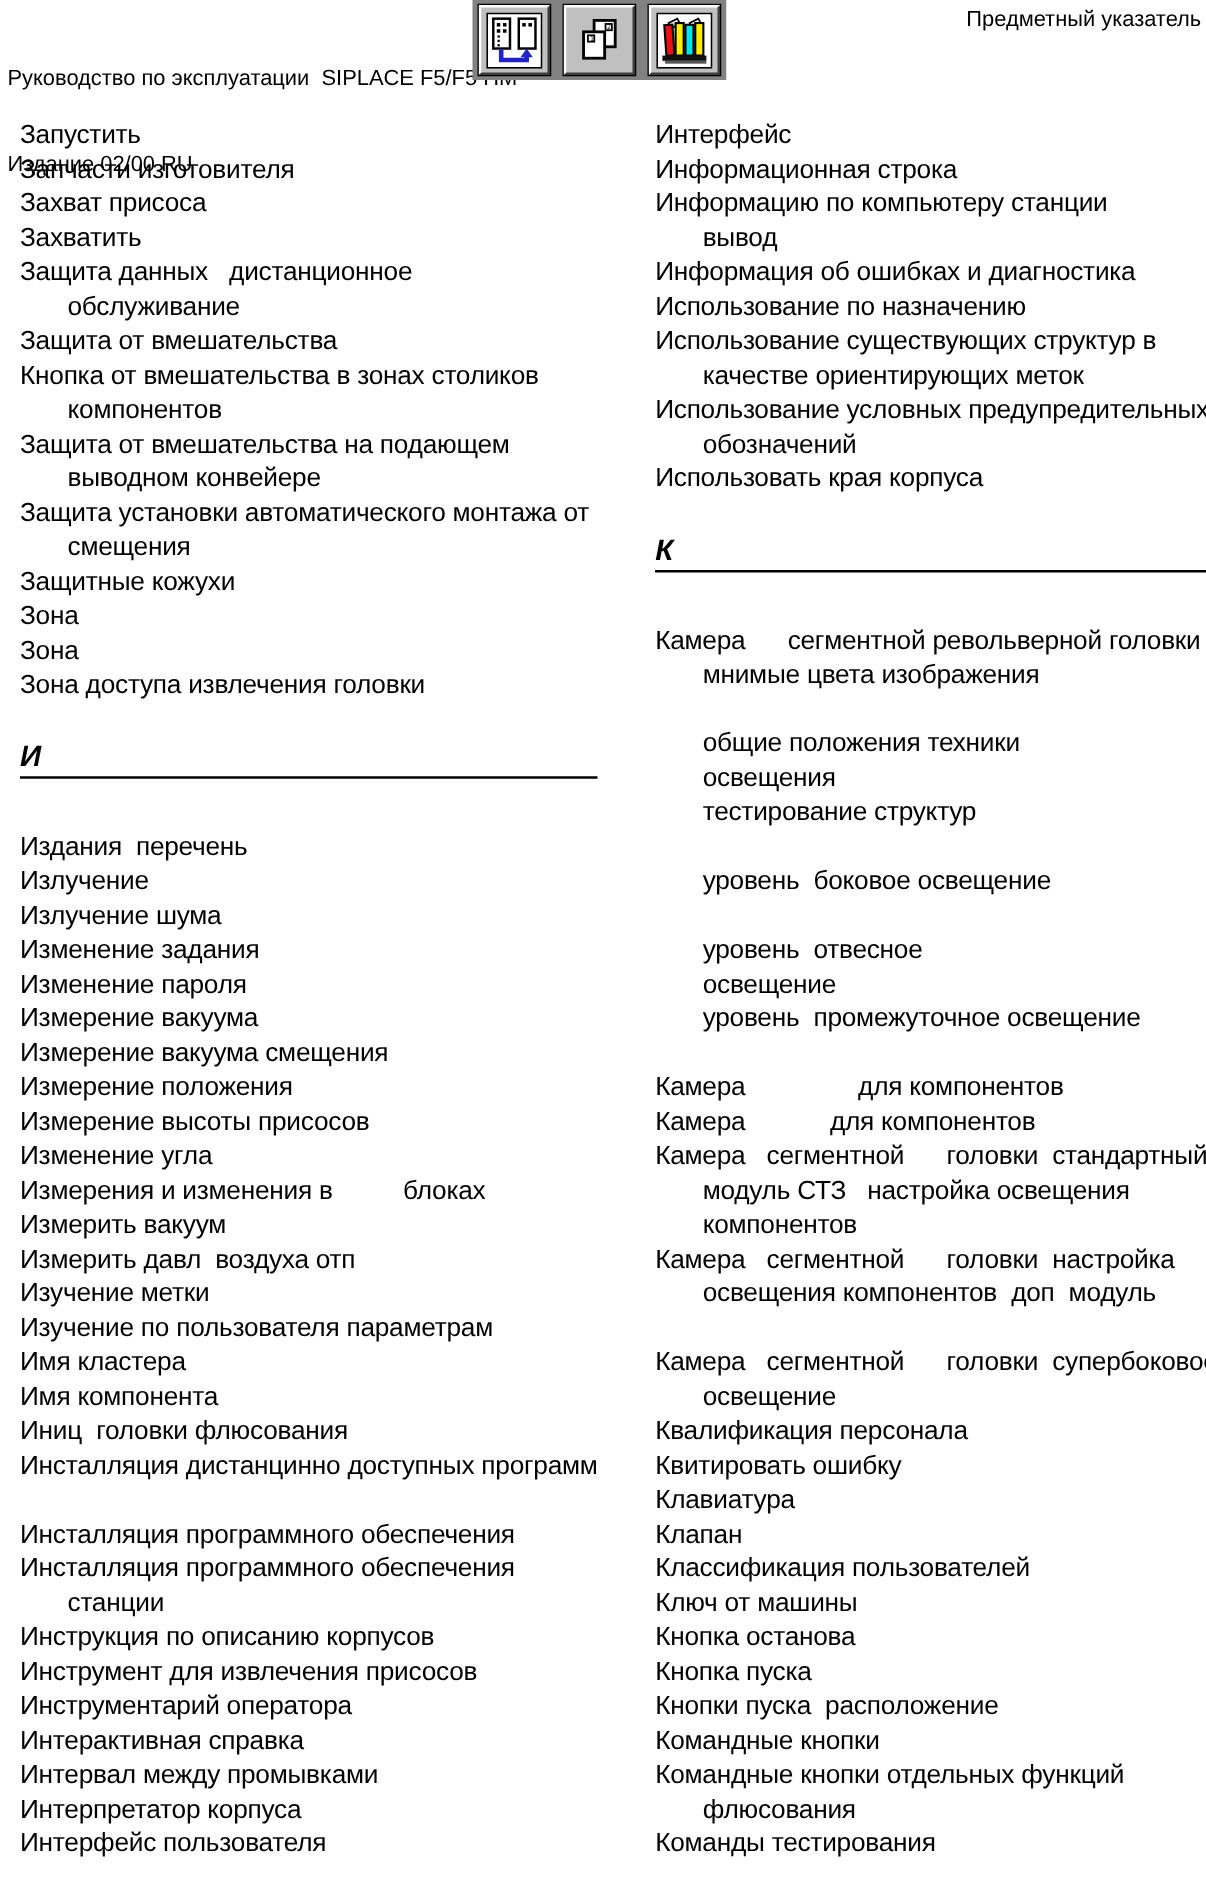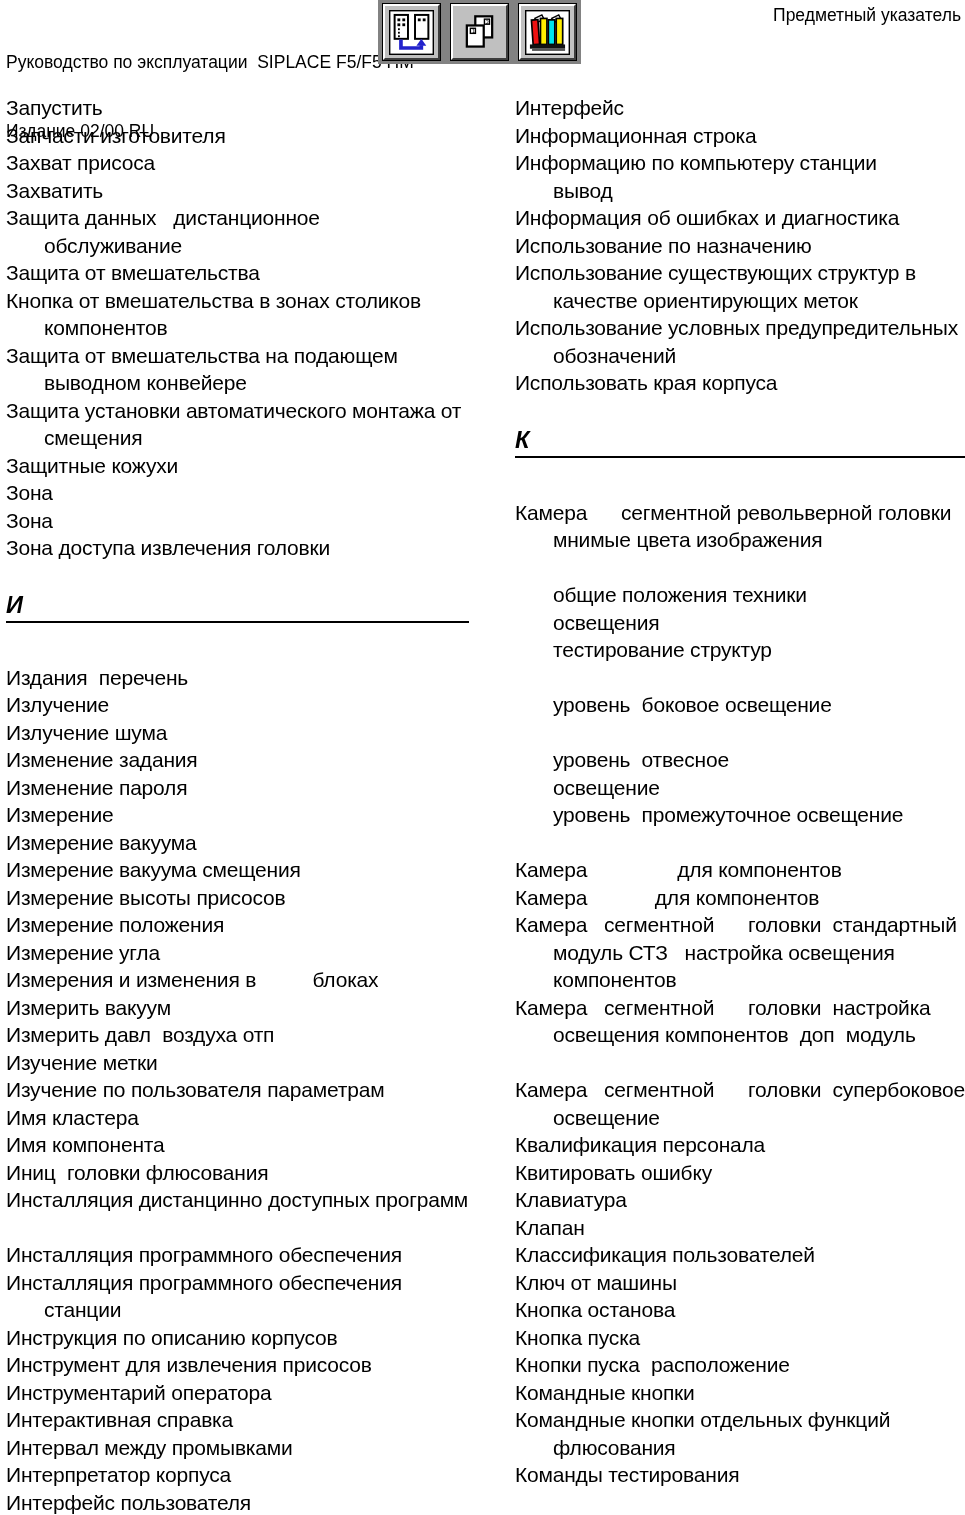--- a/index.html
+++ b/index.html
@@ -21,21 +21,21 @@
   .tool-btn{
     width:57px;height:56px;background:#c0c0c0;box-sizing:border-box;
     border-top:2px solid #ffffff;border-left:2px solid #ffffff;
     border-right:2px solid #3d3d3d;border-bottom:2px solid #3d3d3d;
     outline:1px solid #000000;
     display:flex;align-items:center;justify-content:center;
     padding:0;cursor:pointer;
   }
   .tool-btn svg{display:block;}
   
-  .main{display:flex;margin-top:28px;padding-left:6px;gap:12px;}
+  .main{display:flex;margin-top:28px;padding-left:16px;gap:12px;}
   .col{box-sizing:border-box;}
   .col-left{width:468px;}
   .col-right{width:453px;margin-left:34px;}
   .row{
     height:27.5px;line-height:27.5px;font-size:21px;
     white-space:pre;letter-spacing:-0.2px;overflow:visible;
   }
   .row.cont{padding-left:38px;}
   .row.heading{
     height:44px;line-height:27px;padding-top:3px;
@@ -130,26 +130,25 @@
       <div class="row entry">Зона</div>
       <div class="row entry">Зона доступа извлечения головки</div>
       <div class="row gap"></div>
       <div class="row heading">И</div>
       <div class="row gap"></div>
       <div class="row entry">Издания  перечень</div>
       <div class="row entry">Излучение</div>
       <div class="row entry">Излучение шума</div>
       <div class="row entry">Изменение задания</div>
       <div class="row entry">Изменение пароля</div>
-      <div class="row entry">Измерение</div>
       <div class="row entry">Измерение вакуума</div>
       <div class="row entry">Измерение вакуума смещения</div>
+      <div class="row entry">Измерение положения</div>
       <div class="row entry">Измерение высоты присосов</div>
-      <div class="row entry">Измерение положения</div>
-      <div class="row entry">Измерение угла</div>
+      <div class="row entry">Изменение угла</div>
       <div class="row entry">Измерения и изменения в          блоках</div>
       <div class="row entry">Измерить вакуум</div>
       <div class="row entry">Измерить давл  воздуха отп</div>
       <div class="row entry">Изучение метки</div>
       <div class="row entry">Изучение по пользователя параметрам</div>
       <div class="row entry">Имя кластера</div>
       <div class="row entry">Имя компонента</div>
       <div class="row entry">Иниц  головки флюсования</div>
       <div class="row entry">Инсталляция дистанцинно доступных программ</div>
       <div class="row gap"></div>

